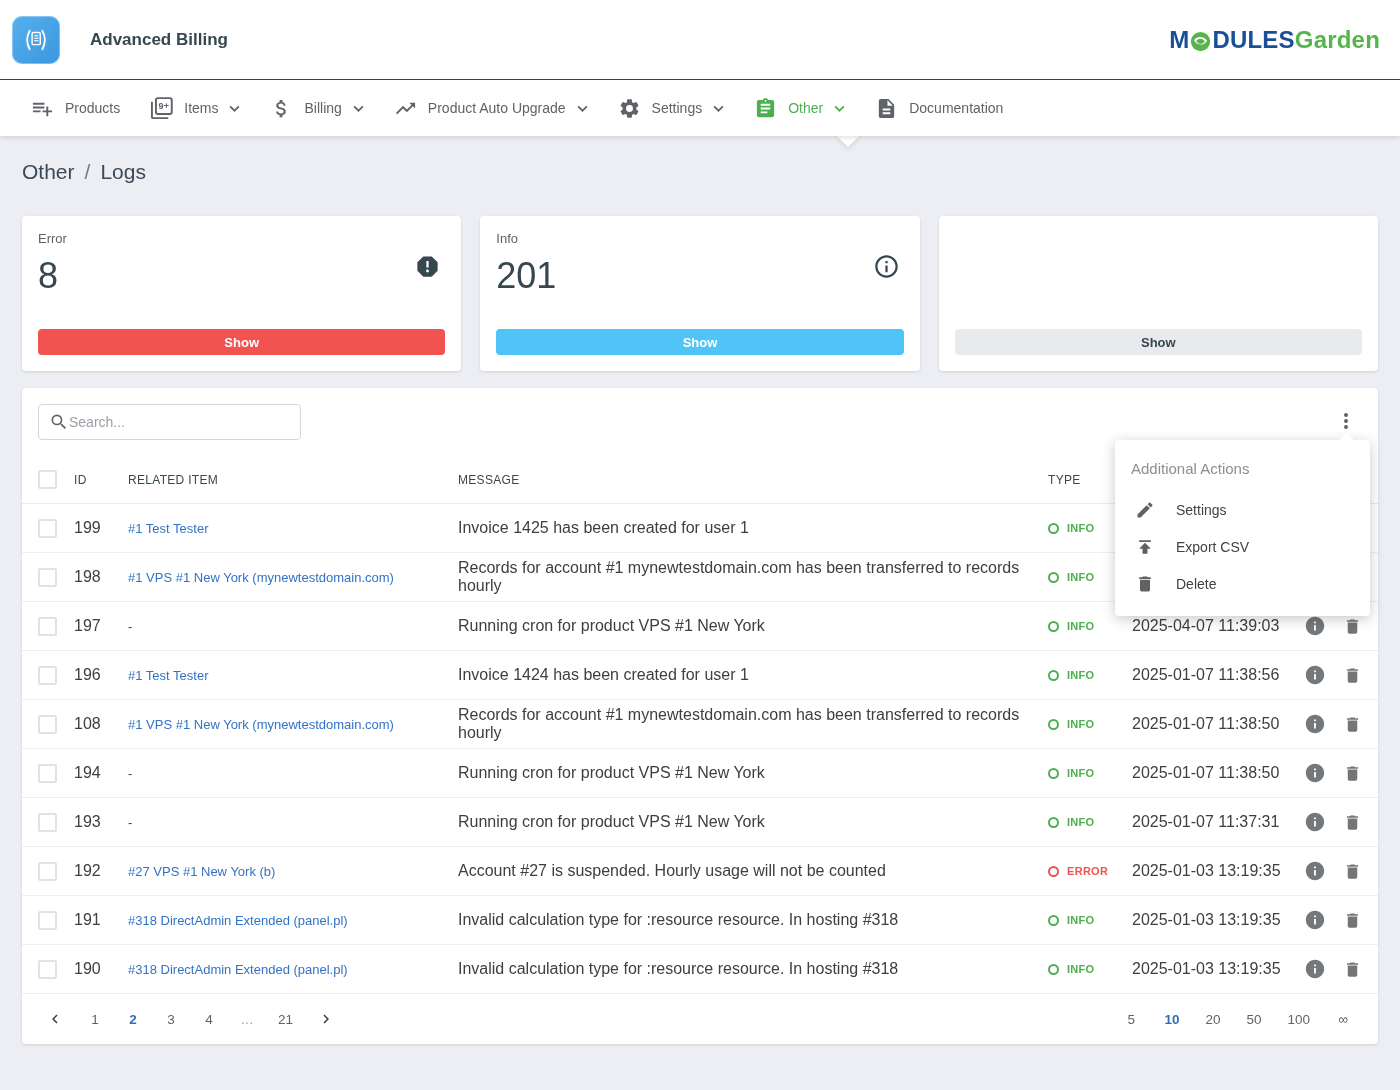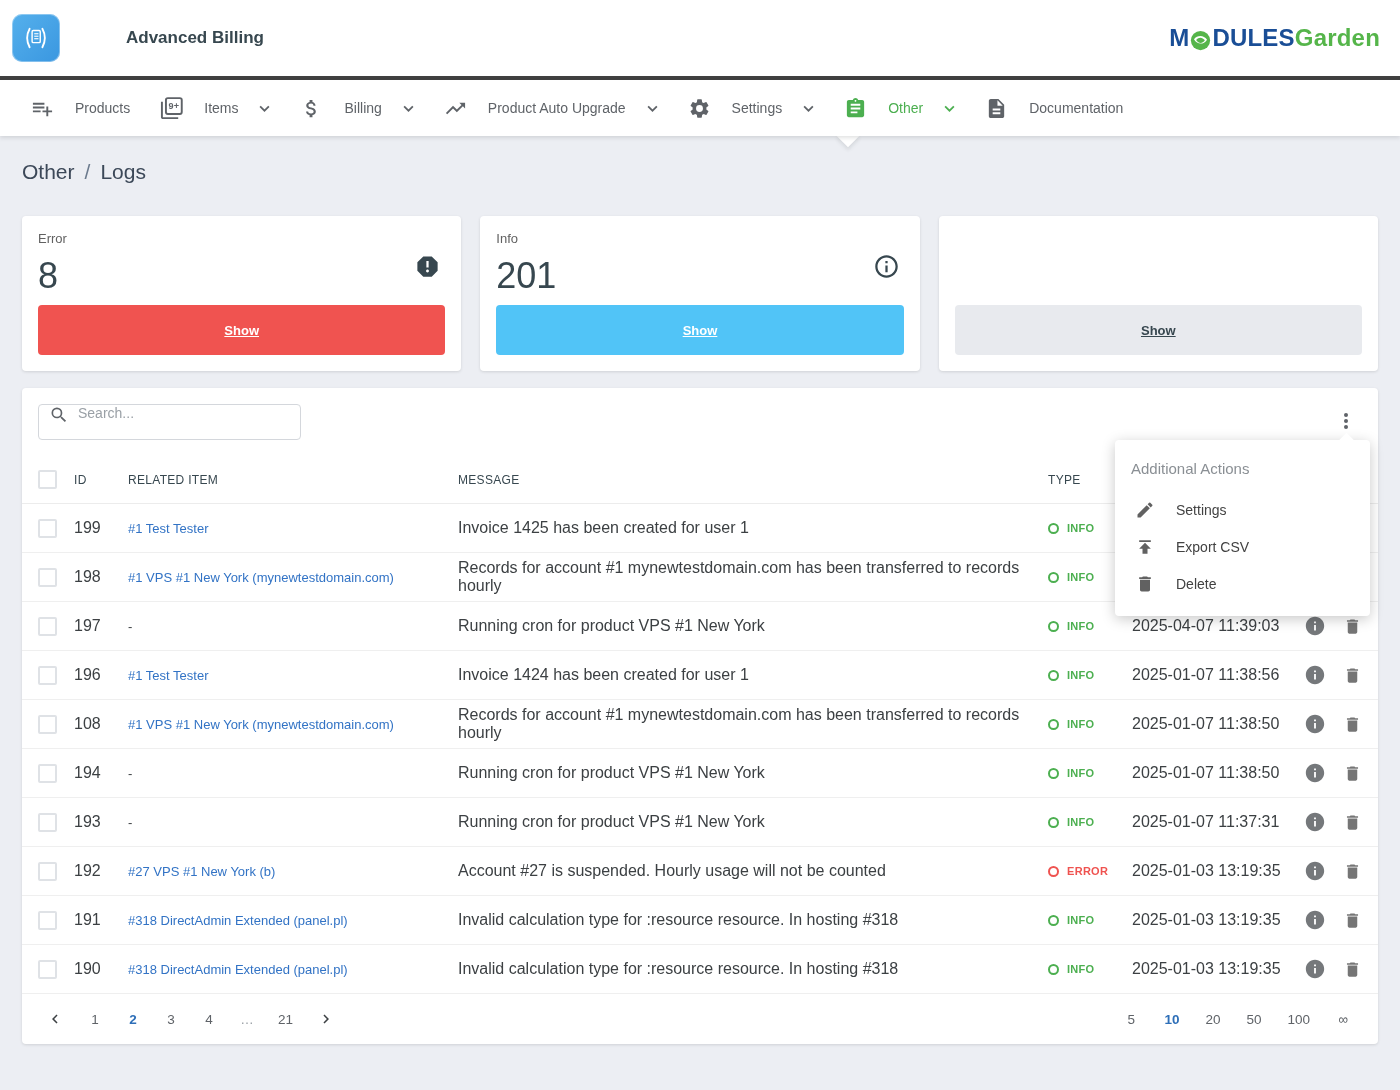--- a/index.html
+++ b/index.html
@@ -1,56 +1,56 @@
 <!DOCTYPE html>
 <html><head>
 <meta charset="utf-8">
 <style>
   * { box-sizing: border-box; margin: 0; padding: 0; }
   html,body { background:#e4e6ec; }
   body { font-family:"Liberation Sans","DejaVu Sans",sans-serif; }
   .page { width:1400px; height:1090px; background:#eceef3; position:relative; overflow:hidden; }
 
   
-  .appbar { height:80px; background:#fff; display:flex; align-items:center; padding:0 20px 0 12px; border-bottom:4px solid #404040;gap:36px; }
+  .appbar { height:80px; background:#fff; display:flex; align-items:center; padding:0 20px 0 12px; border-bottom:1px solid #404040; }
   .logo-tile { width:48px; height:48px; border-radius:10px; background:linear-gradient(135deg,#55b0ec,#3a97e0); display:flex; align-items:center; justify-content:center; box-shadow:inset 0 0 0 1px rgba(255,255,255,.35); }
   .app-title { font-size:17px; font-weight:700; color:#37474f; margin-left:30px; }
   .brand { margin-left:auto; display:flex; align-items:center; font-size:24px; letter-spacing:.2px; }
   .brand .blue { color:#1a4e96; font-weight:800; }
   .brand .green { color:#55b54a; font-weight:700; }
   .brand svg { margin:0 1px; position:relative; top:2px; }
 
   
   .nav { height:56px; background:#fff; display:flex; align-items:center; padding-left:16px; position:relative; z-index:2; box-shadow:0 2px 4px rgba(60,64,67,.15); }
-  .nav-item { display:flex; align-items:center; gap:21px; padding:0 15px; height:56px; cursor:pointer; }
+  .nav-item { display:flex; align-items:center; gap:11px; padding:0 15px; height:56px; cursor:pointer; }
   .nav-item .lbl { font-size:14px; font-weight:500; color:#5f6368; }
   .nav-item.active .lbl { color:#4caf50; }
   .nav-notch { position:absolute; left:840px; top:128px; width:16px; height:16px; background:#fff; transform:rotate(45deg); z-index:1; box-shadow:2px 2px 4px rgba(60,64,67,.12); }
 
   
   .content { padding:24px 22px 0 22px; }
   .breadcrumb { font-size:21px; color:#3c4858; margin-bottom:32px; display:flex; gap:10px; }
   .breadcrumb .sep { color:#6b7a8d; }
 
   
   .stats { display:grid; grid-template-columns:1fr 1fr 1fr; gap:19px; margin-bottom:17px; }
   .card { background:#fff; border-radius:4px; box-shadow:0 1px 3px rgba(0,0,0,.12); height:155px; padding:15px 16px 16px 16px; display:flex; flex-direction:column; }
   .card-top { display:flex; justify-content:space-between; }
   .stat-label { font-size:13px; color:#616161; }
   .stat-value { font-size:36px; font-weight:300; color:#37474f; margin-top:9px; }
   .stat-icon { margin-top:22px; margin-right:4px; }
-  .show-btn { margin-top:auto; height:50px; border:none; border-radius:4px; font-size:13px; font-weight:700; color:#fff; cursor:pointer; font-family:inherit;text-decoration:underline; }
+  .show-btn { margin-top:auto; height:26px; border:none; border-radius:4px; font-size:13px; font-weight:700; color:#fff; cursor:pointer; font-family:inherit; }
   .show-btn.red { background:#f05350; }
   .show-btn.blue { background:#51c4f7; }
   .show-btn.gray { background:#e8eaee; color:#37474f; }
 
   
   .table-card { background:#fff; border-radius:4px; box-shadow:0 1px 3px rgba(0,0,0,.12); position:relative; }
   .toolbar { padding:16px; display:flex; align-items:center; }
-  .search-box { display:flex; align-items:flex-start; width:263px; height:36px; border:1px solid #d4d7dc; border-radius:4px; padding:0 10px; gap:9px; }
+  .search-box { display:flex; align-items:center; width:263px; height:36px; border:1px solid #d4d7dc; border-radius:4px; padding:0 10px; }
   .search-box input { border:none; outline:none; flex:1; font-size:14px; color:#3c4043; font-family:inherit; }
   .search-box input::placeholder { color:#9aa0a6; }
   .kebab-btn { position:absolute; right:20px; top:21px; width:24px; height:24px; background:none; border:none; cursor:pointer; }
 
   .tgrid { display:grid; grid-template-columns:36px 54px 330px 1fr 84px 172px 58px; align-items:center; padding:0 16px; }
   .thead { height:48px; border-bottom:1px solid #ececec; }
   .thead span { font-size:12px; font-weight:400; color:#37474f; letter-spacing:.3px; }
   .trow { height:49px; border-bottom:1px solid #efefef; }
   .cell { font-size:16px; color:#3c4043; }
   .link { font-size:13px; color:#3273c5; cursor:pointer; }

